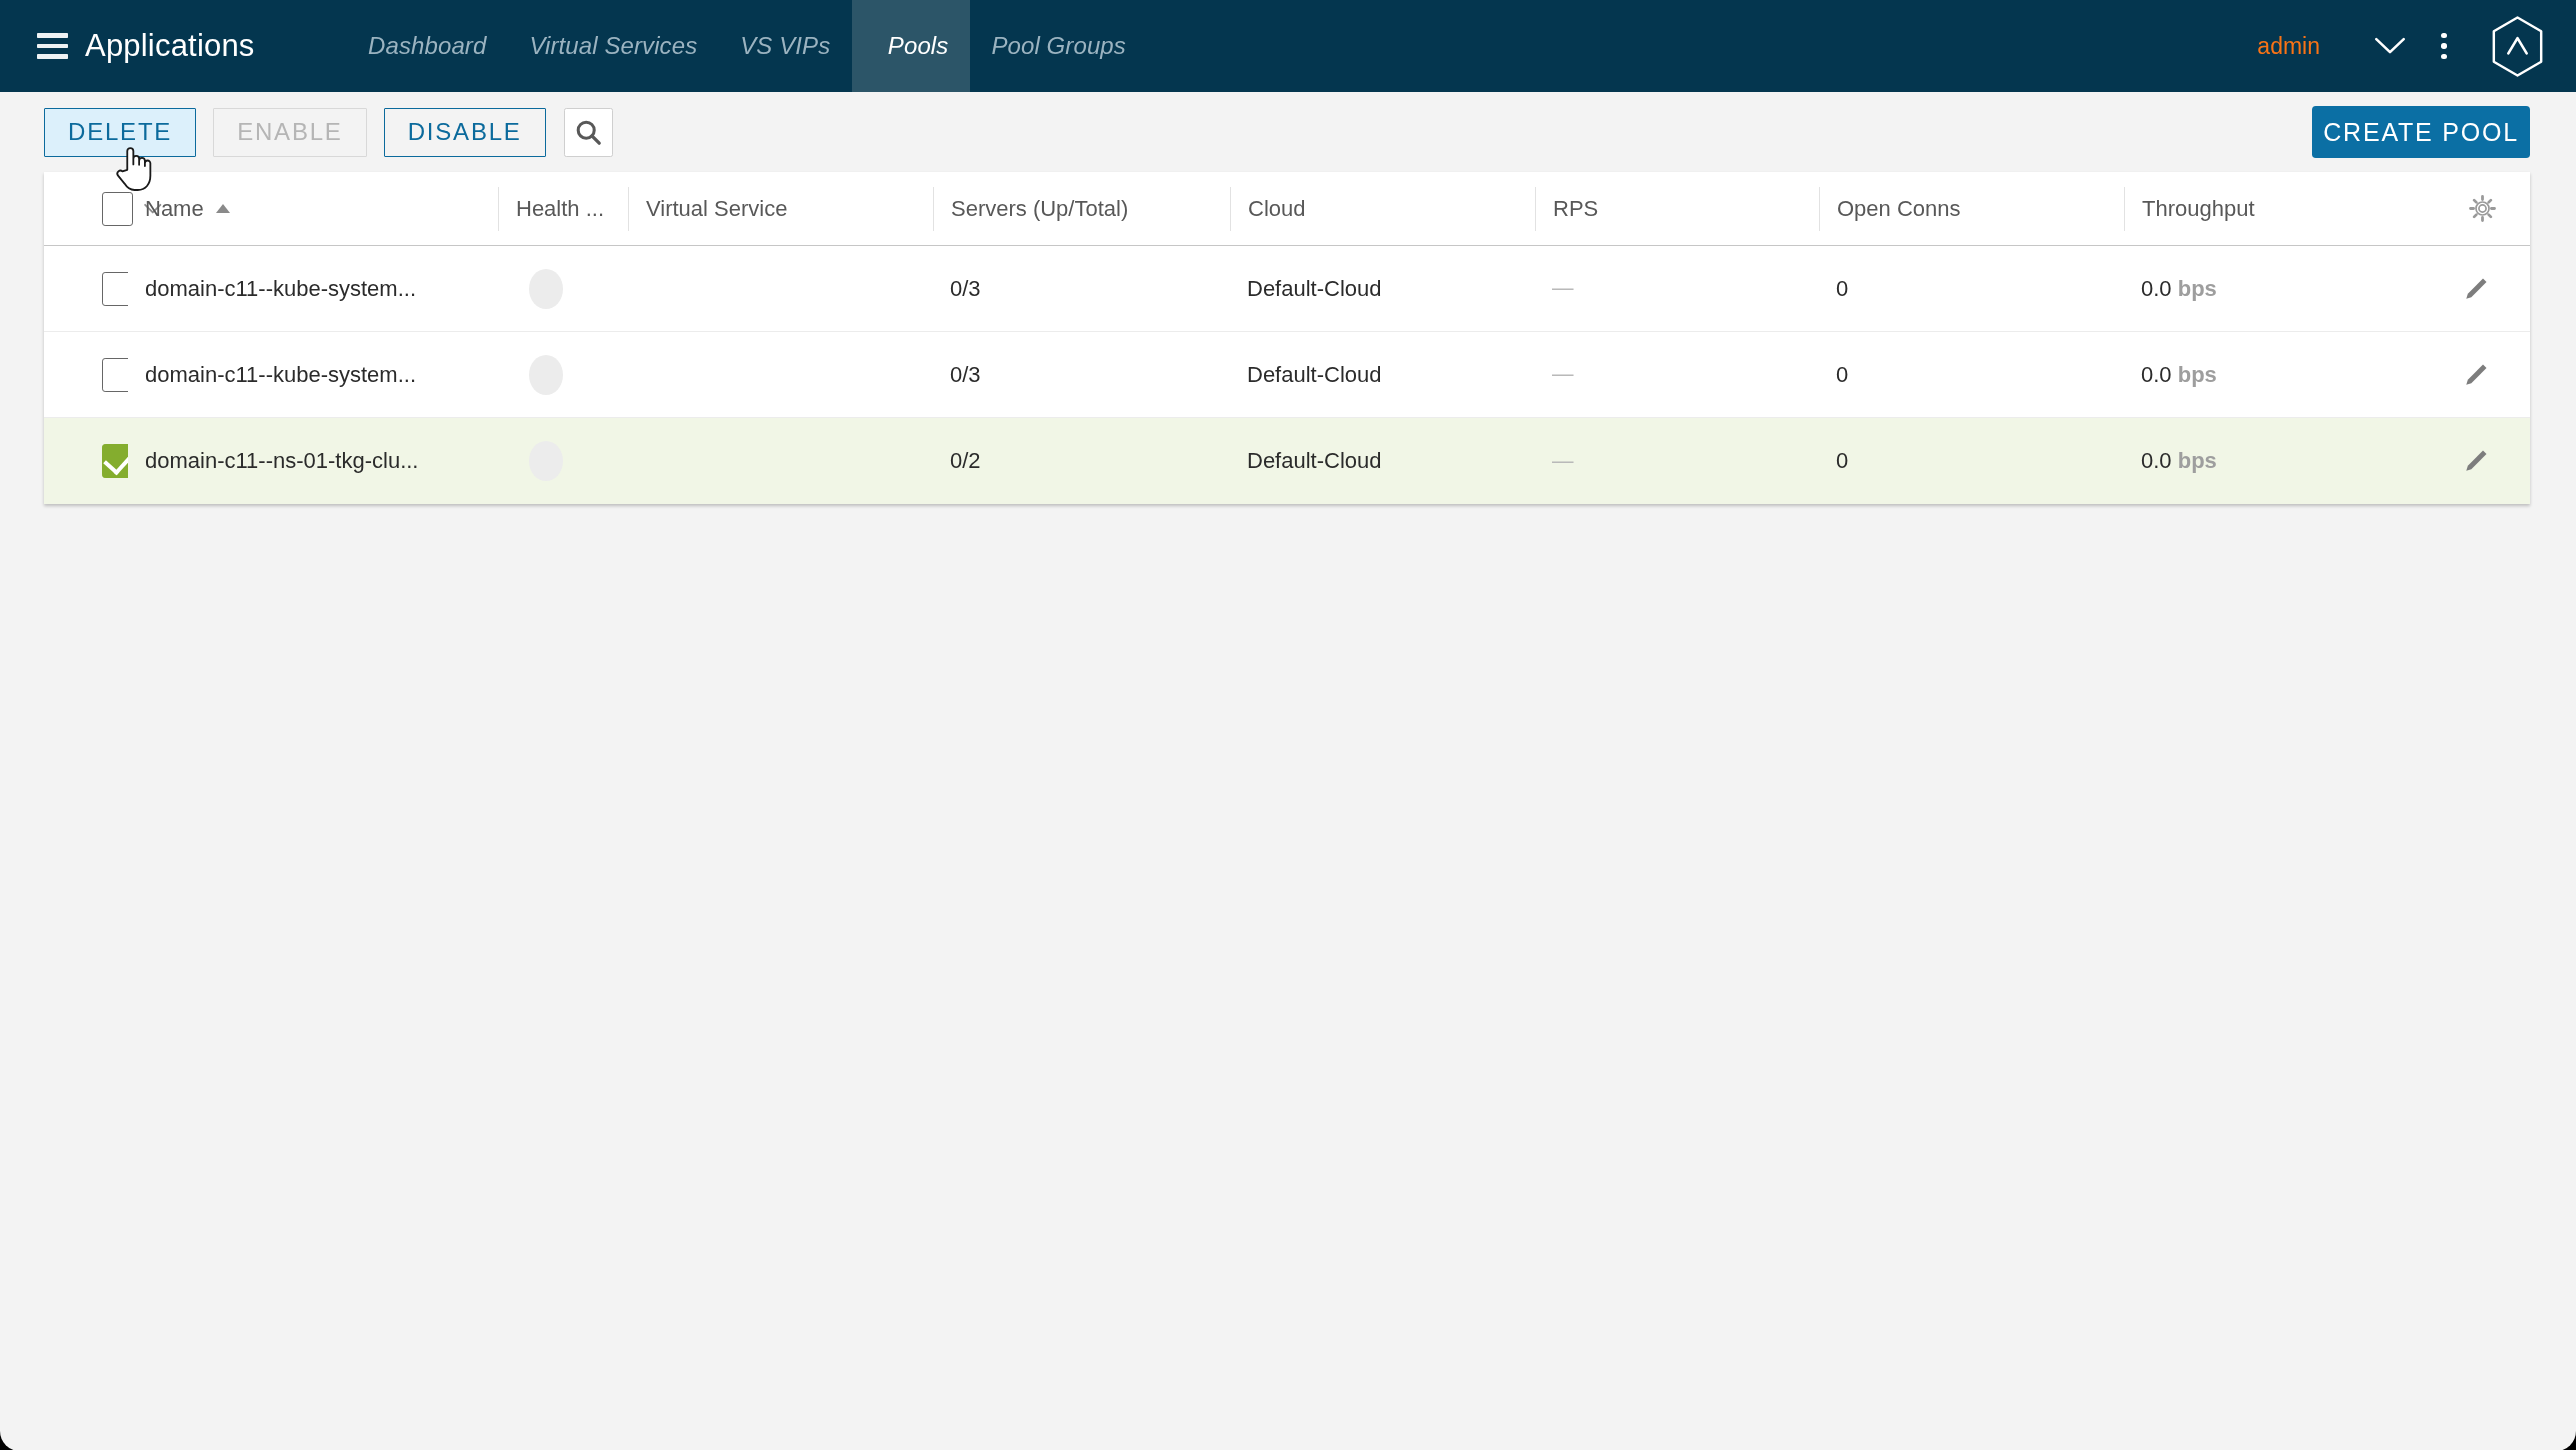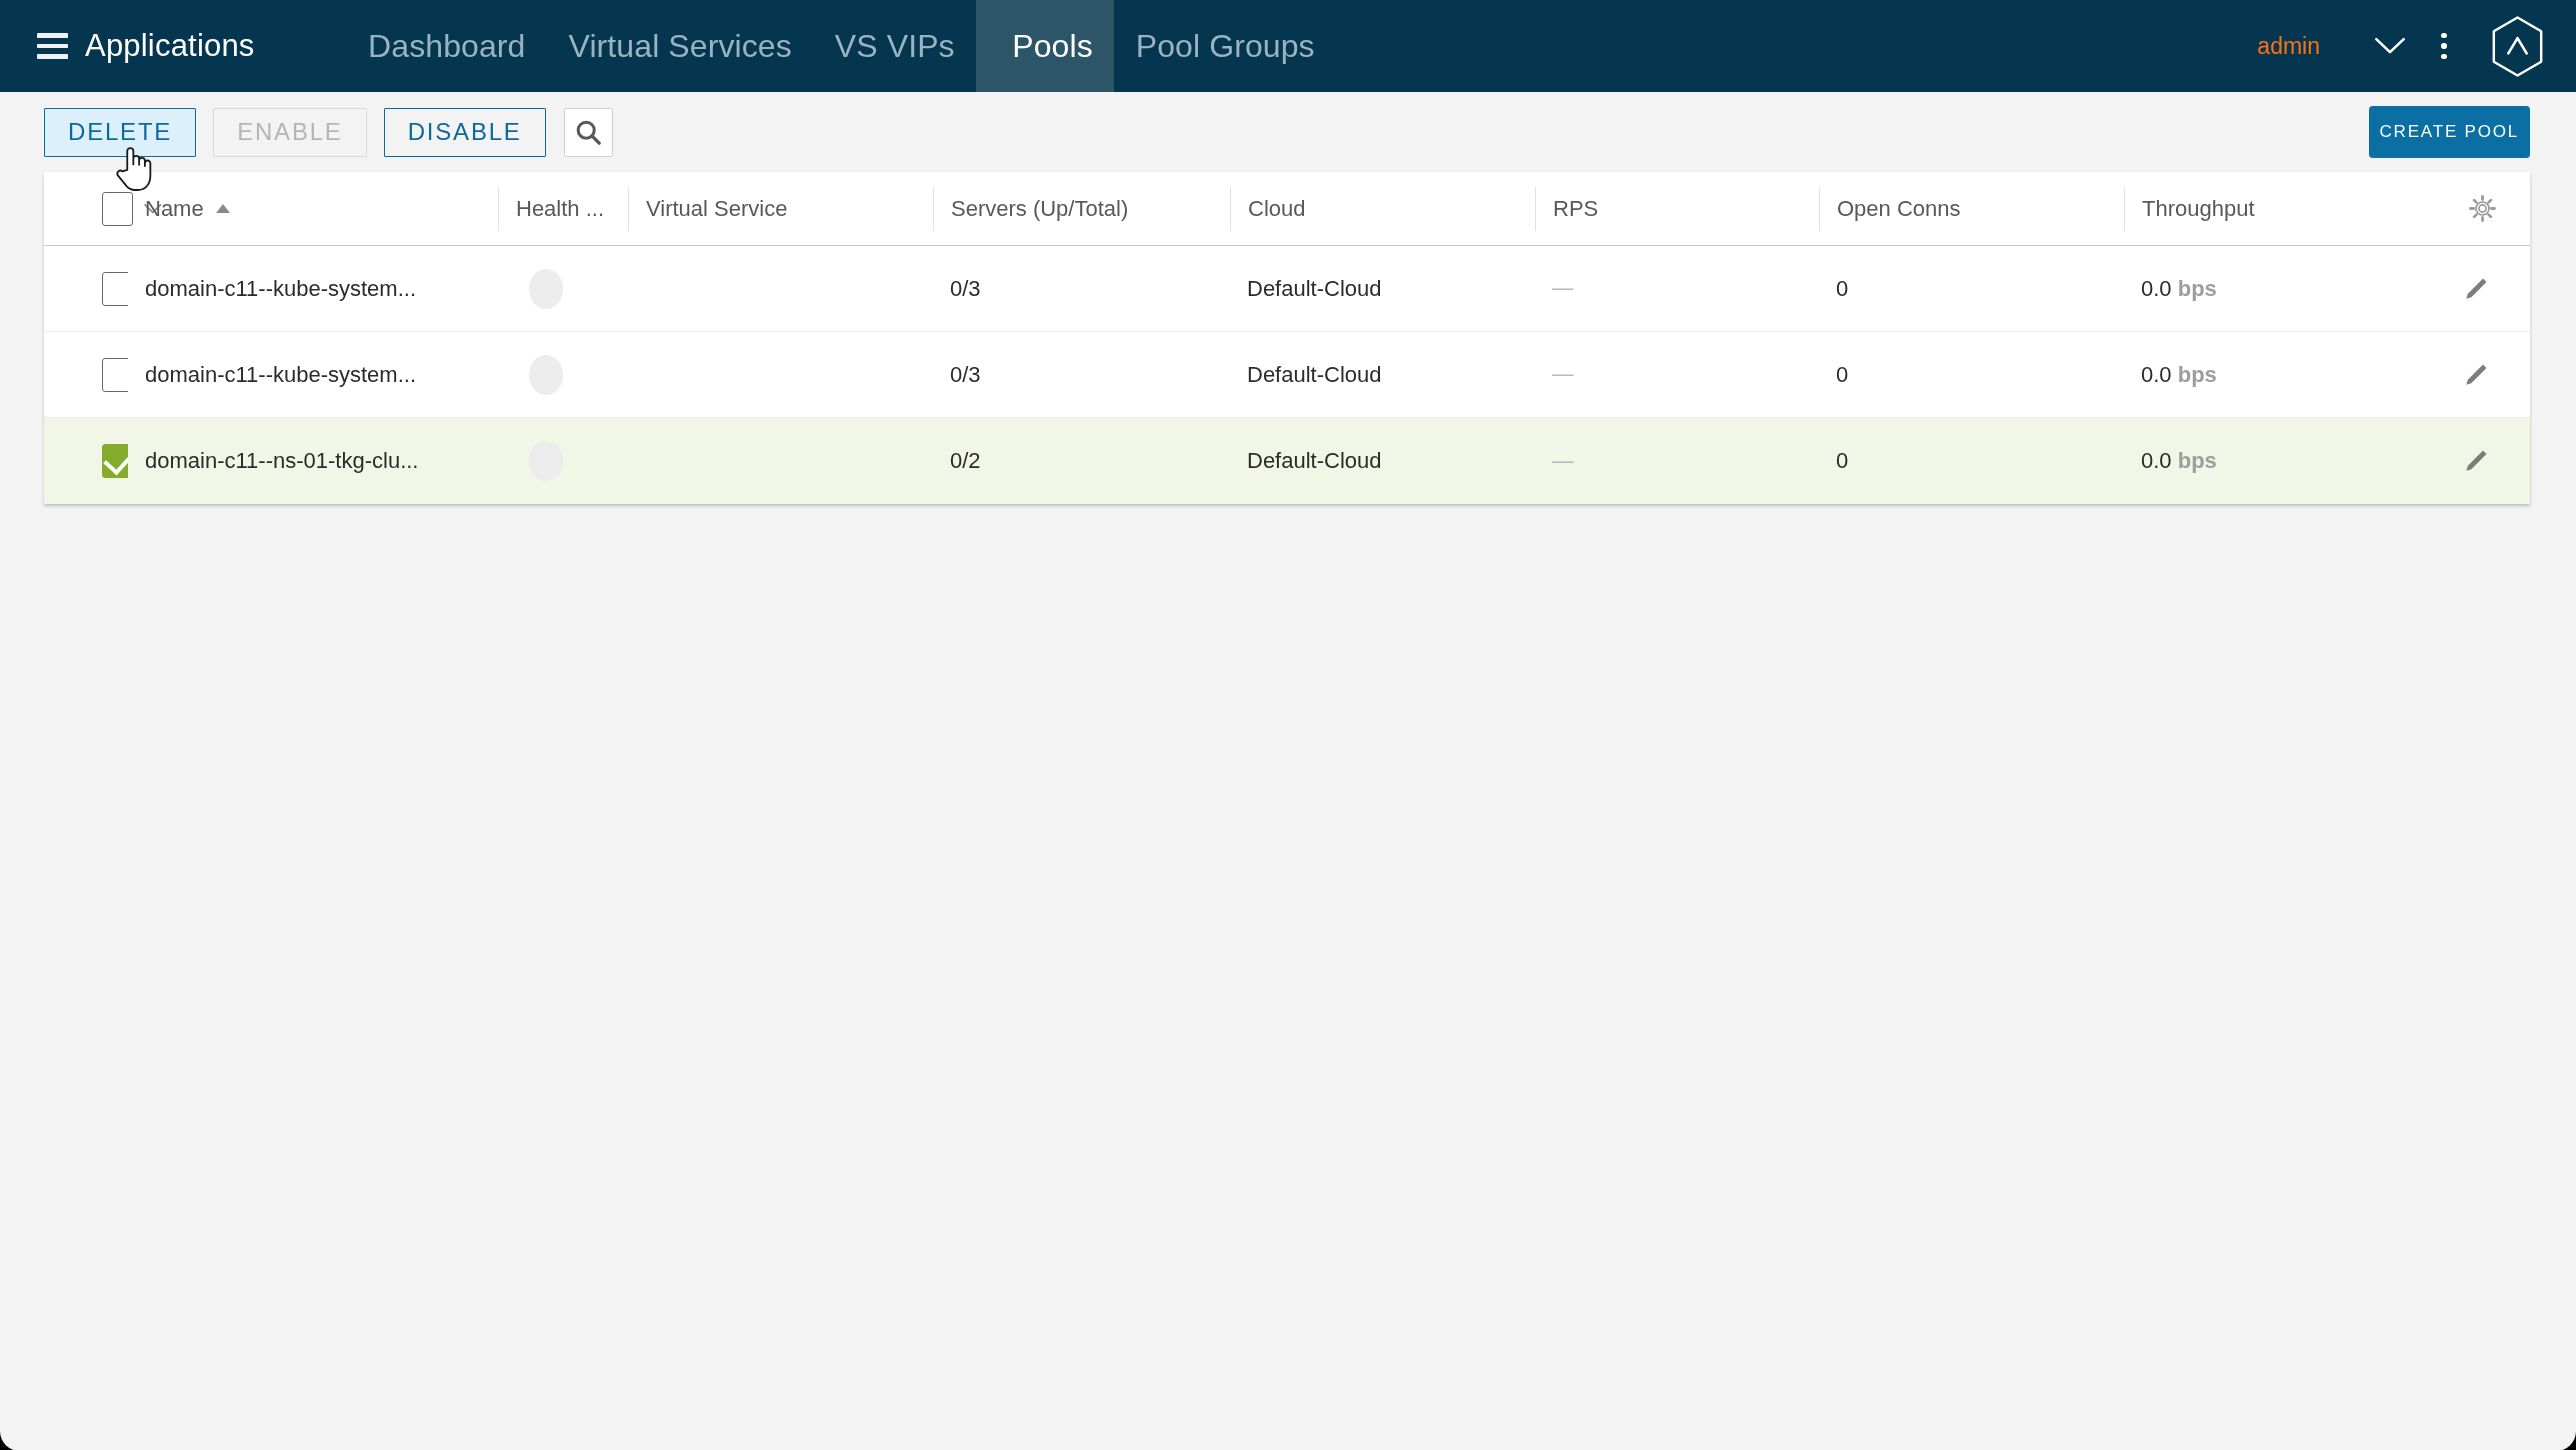--- a/index.html
+++ b/index.html
@@ -67,25 +67,26 @@
   .mainnav {
     display: flex;
     align-items: stretch;
     margin-left: 92px;
   }
 
   .navitem {
     display: flex;
     align-items: center;
     padding: 0 21.5px;
-    font-size: 32px;
+    font-size: 24px;
     color: #9bb3c0;
     white-space: nowrap;
     cursor: pointer;
     letter-spacing: 0.1px;
+    font-style: italic;
   }
   .navitem.active {
     background: #2c5568;
     color: #ffffff;
     padding-left: 36px;
   }
 
   .topbar-right {
     margin-left: auto;
     display: flex;
@@ -190,21 +191,21 @@
     cursor: pointer;
   }
 
   .btn-primary {
     margin-left: auto;
     background: #0b6fa4;
     color: #ffffff;
     border: none;
     height: 52px;
     border-radius: 3.8px;
-    font-size: 17px;
+    font-size: 25px;
     letter-spacing: 1.8px;
     padding: 0 11px;
     display: inline-flex;
     align-items: center;
     cursor: pointer;
   }
 
   
   .table-wrap {
     margin: 0 46px 0 44px;

